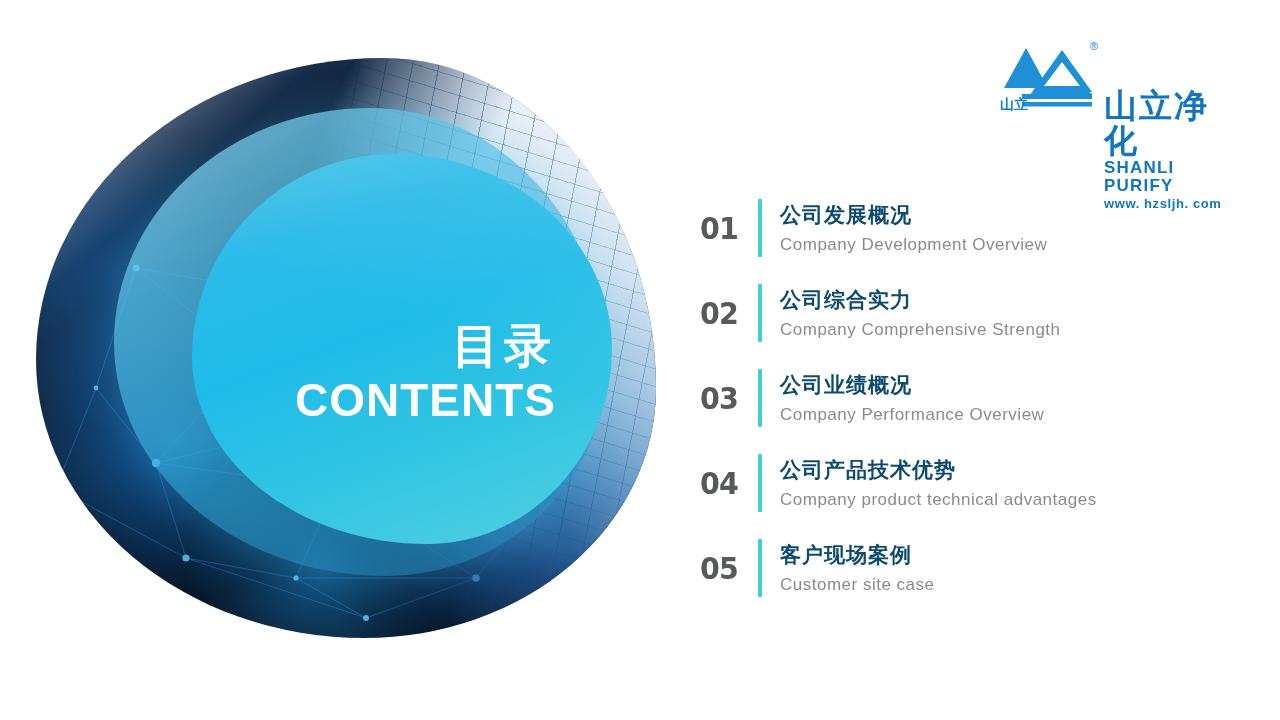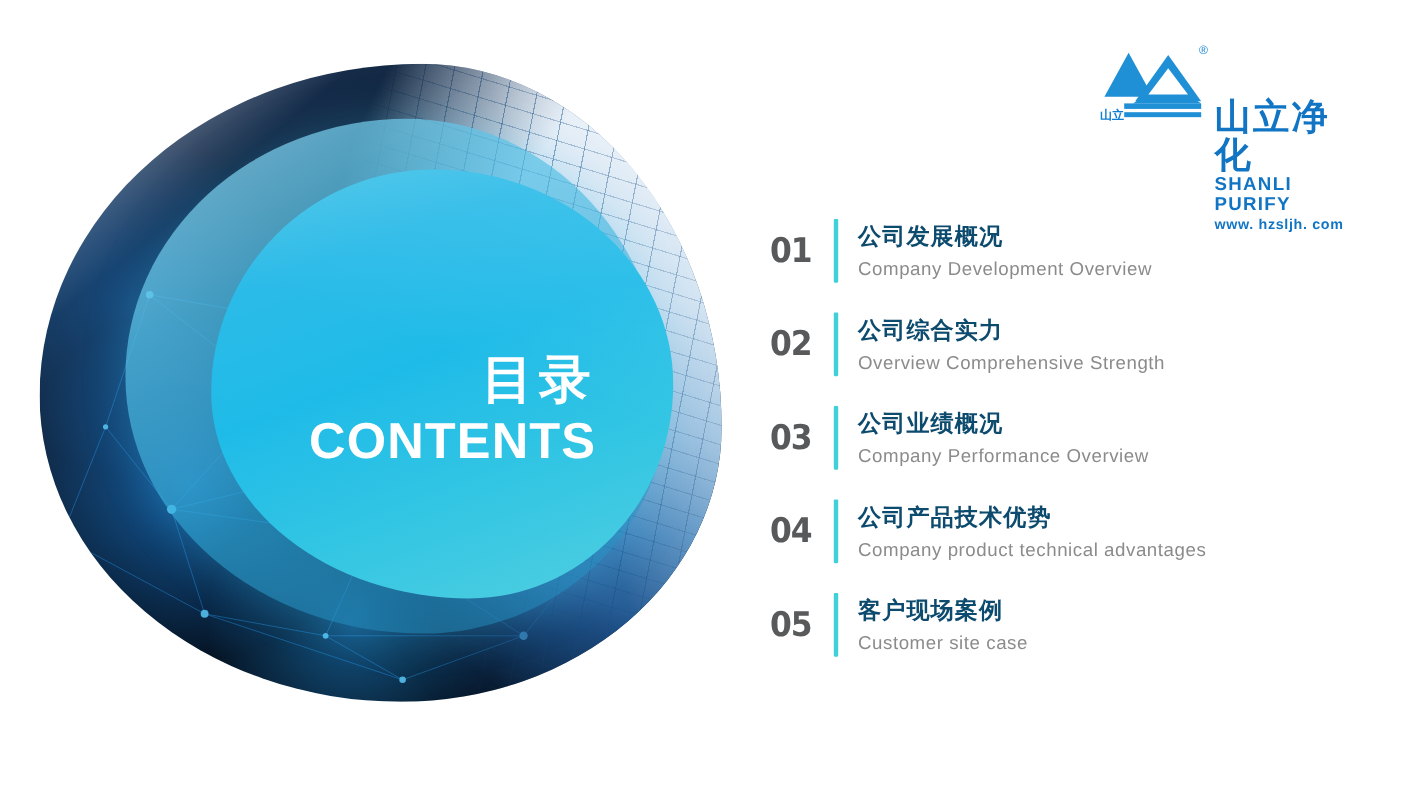--- a/index.html
+++ b/index.html
@@ -33,21 +33,21 @@
     position: relative;
     width: 100px;
     height: 72px;
     flex: 0 0 auto;
   }
   .logo-mark svg { display: block; }
   .logo-sub-cn {
     position: absolute;
     left: 0px;
     bottom: 1px;
-    font-size: 11px;
+    font-size: 14px;
     font-weight: bold;
     color: #0f7fd4;
     letter-spacing: 0px;
     line-height: 1;
   }
   .logo-reg {
     position: absolute;
     right: 2px;
     top: 0px;
     font-size: 11px;
@@ -166,21 +166,21 @@
   }
   .blob-inner::after {
     content:"";
     position:absolute; inset:0;
     border-radius: inherit;
     background: linear-gradient(200deg, rgba(255,255,255,0.12) 0%, rgba(255,255,255,0) 45%);
   }
 
   .art-title {
     position: absolute;
-    left: 176px;
+    left: 190px;
     top: 262px;
     width: 330px;
     text-align: right;
     color: #ffffff;
     z-index: 6;
   }
   .art-title .cn {
     font-size: 47px;
     font-weight: bold;
     letter-spacing: 5px;
@@ -334,21 +334,21 @@
         <div class="toc-cn">公司发展概况</div>
         <div class="toc-en">Company Development Overview</div>
       </div>
     </div>
 
     <div class="toc-item">
       <div class="toc-num">02</div>
       <div class="toc-bar"></div>
       <div class="toc-texts">
         <div class="toc-cn">公司综合实力</div>
-        <div class="toc-en">Overview Comprehensive Strength</div>
+        <div class="toc-en">Company Comprehensive Strength</div>
       </div>
     </div>
 
     <div class="toc-item">
       <div class="toc-num">03</div>
       <div class="toc-bar"></div>
       <div class="toc-texts">
         <div class="toc-cn">公司业绩概况</div>
         <div class="toc-en">Company Performance Overview</div>
       </div>

